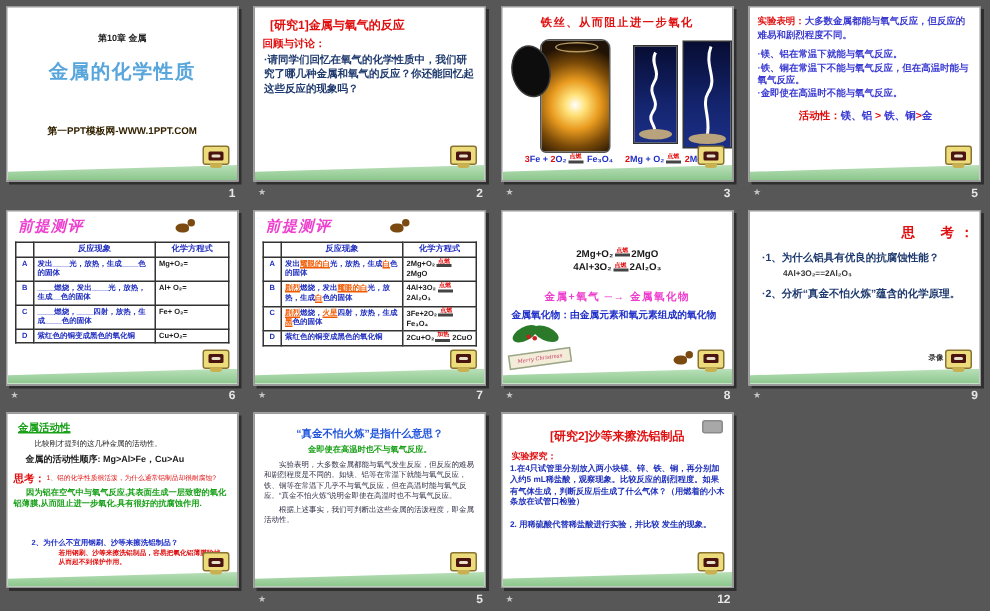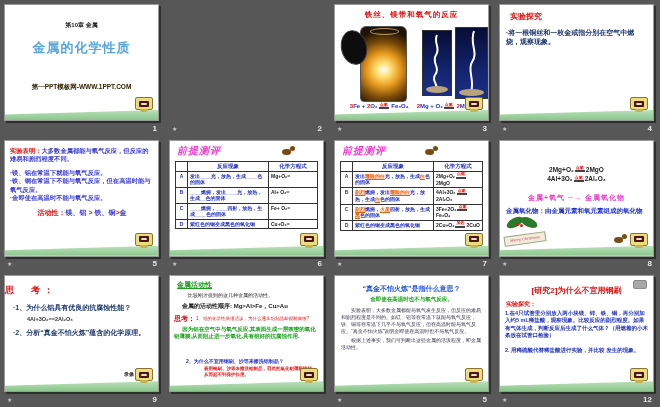--- a/index.html
+++ b/index.html
@@ -67,21 +67,21 @@
   .s8-eqs{position:absolute;left:0;right:0;top:24px;text-align:center;font-size:6.5px;font-weight:bold;line-height:1.5;}
   .s8-rel{position:absolute;left:0;right:0;top:52px;text-align:center;font-size:7px;font-weight:bold;color:#ee3fcf;letter-spacing:1px;}
   .s8-note{position:absolute;left:6px;right:4px;top:66px;font-size:6.5px;font-weight:bold;color:#2030c8;line-height:1.35;}
   .holly{position:absolute;left:4px;bottom:12px;width:44px;height:26px;z-index:3;}
   .holly::before,.holly::after{content:"";position:absolute;top:0;width:18px;height:9px;background:#2a7a2a;border-radius:50%;}
   .holly::before{left:2px;transform:rotate(-28deg);}
   .holly::after{left:16px;transform:rotate(24deg);}
   .berry{position:absolute;left:16px;top:6px;width:3px;height:3px;background:#cc2020;border-radius:50%;box-shadow:5px -2px 0 #cc2020,-4px -1px 0 #cc2020;}
   .banner{position:absolute;left:0px;bottom:0;width:40px;height:8px;background:#f2ecd8;border:1px solid #9aa588;transform:rotate(-8deg);font-size:3.5px;color:#cc3366;display:flex;align-items:center;justify-content:center;font-family:"DejaVu Serif",serif;font-style:italic;}
   
-  .s9-title{margin-top:8px;text-align:left;font-size:9px;font-weight:bold;color:#e01010;letter-spacing:4px;}
+  .s9-title{margin-top:8px;text-align:right;font-size:9px;font-weight:bold;color:#e01010;letter-spacing:4px;}
   .s9-q{padding:6px 8px 0 8px;font-size:7px;font-weight:bold;color:#1f3a6e;line-height:1.35;}
   .s9-eq{padding:3px 0 0 22px;font-size:5.5px;font-weight:bold;color:#333;}
   .s9-video{position:absolute;right:24px;bottom:14px;font-size:5px;font-weight:bold;color:#333;z-index:3;}
   
   .s10-title{position:absolute;left:7px;top:4px;font-size:7px;font-weight:bold;color:#18a018;text-decoration:underline;}
   .s10-line1{position:absolute;left:18px;top:16px;font-size:5px;color:#222;}
   .s10-order{position:absolute;left:12px;top:26px;font-size:6px;font-weight:bold;color:#222;}
   .s10-think{position:absolute;left:4px;top:38px;font-size:7px;font-weight:bold;color:#e01010;}
   .s10-q1{position:absolute;left:26px;top:40px;right:2px;font-size:4.5px;color:#e01010;}
   .s10-a1{position:absolute;left:4px;top:50px;right:3px;font-size:5.5px;font-weight:bold;color:#18a018;line-height:1.3;text-indent:1.5em;}
@@ -115,29 +115,39 @@
         </span>
       <div class="gbar"></div>
     </div>
     <div class="meta">
       <span class="star"></span>
       <span class="num">1</span>
     </div>
   </div>
 
   <div class="cell">
+    <div class="thumb">
+      <div class="rtitle">[研究1]金属与氧气的反应</div>
+      <div class="rsub">回顾与讨论：</div>
+      <div class="nbody">·请同学们回忆在氧气的化学性质中，我们研究了哪几种金属和氧气的反应？你还能回忆起这些反应的现象吗？</div>
+      <span class="monitor">
+          <span class="m-scr"></span>
+          <span class="m-stand"></span>
+        </span>
+      <div class="gbar"></div>
+    </div>
     <div class="meta">
       <span class="star">★</span>
       <span class="num">2</span>
     </div>
   </div>
 
   <div class="cell">
     <div class="thumb">
-      <div class="s3-title">铁丝、镁带和氧气的反应</div>
+      <div class="s3-title">铁丝、从而阻止进一步氧化</div>
       <div class="p-oval"></div>
       <div class="p-bottle"></div>
       <div class="p-mg p-mg1">
         <svg class="mg-svg" viewBox="0 0 28 64">
             <path d="M14 4 C10 12 18 16 13 24 C8 32 18 36 12 44 C8 50 16 54 13 58" stroke="#ffffff" stroke-width="2" fill="none"></path>
           </svg>
         <div class="p-dish"></div>
       </div>
       <div class="p-mg p-mg2">
         <svg class="mg-svg" viewBox="0 0 31 70">
@@ -154,35 +164,20 @@
           <span class="m-stand"></span>
         </span>
       <div class="gbar"></div>
     </div>
     <div class="meta">
       <span class="star">★</span>
       <span class="num">3</span>
     </div>
   </div>
 
-  <div class="cell">
-    <div class="thumb">
-      <div class="rtitle">实验探究</div>
-      <div class="nbody" style="padding-top:6px;">·将一根铜丝和一枚金戒指分别在空气中燃烧，观察现象。</div>
-      <span class="monitor">
-          <span class="m-scr"></span>
-          <span class="m-stand"></span>
-        </span>
-      <div class="gbar"></div>
-    </div>
-    <div class="meta">
-      <span class="star">★</span>
-      <span class="num">4</span>
-    </div>
-  </div>
 
   <div class="cell">
     <div class="thumb">
       <div class="s5-wrap">
         <div class="s5-intro"><span class="tk-r">实验表明：</span><span class="tk-b5">大多数金属都能与氧气反应，但反应的难易和剧烈程度不同。</span></div>
         <div class="s5-bullets">
           <div>·镁、铝在常温下就能与氧气反应。</div>
           <div>·铁、铜在常温下不能与氧气反应，但在高温时能与氧气反应。</div>
           <div>·金即使在高温时不能与氧气反应。</div>
         </div>
@@ -366,21 +361,21 @@
     </div>
     <div class="meta">
       <span class="star">★</span>
       <span class="num">5</span>
     </div>
   </div>
 
   <div class="cell">
     <div class="thumb">
       <div class="graytag"></div>
-      <div class="s12-title">[研究2]为什么不宜用钢刷</div>
+      <div class="s12-title">[研究2]沙等来擦洗铝制品</div>
       <div class="s12-sub">实验探究：</div>
       <div class="s12-p">1.在4只试管里分别放入两小块镁、锌、铁、铜，再分别加入约5 mL稀盐酸，观察现象。比较反应的剧烈程度。如果有气体生成，判断反应后生成了什么气体？（用燃着的小木条放在试管口检验）</div>
       <div class="s12-p s12-p2">2. 用稀硫酸代替稀盐酸进行实验，并比较 发生的现象。</div>
       <span class="monitor">
           <span class="m-scr"></span>
           <span class="m-stand"></span>
         </span>
       <div class="gbar"></div>
     </div>
     <div class="meta">

